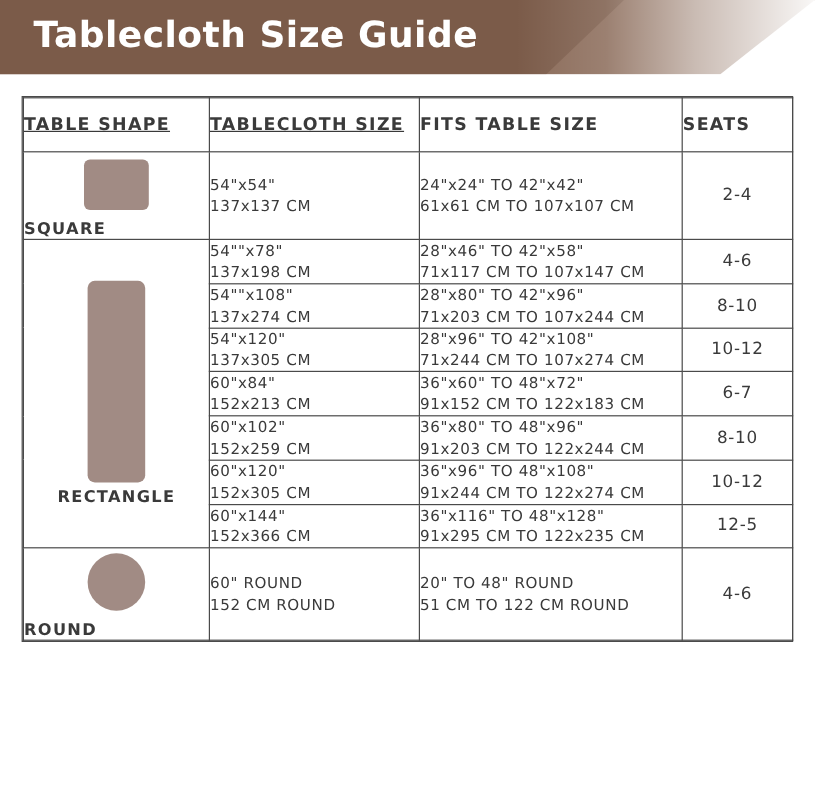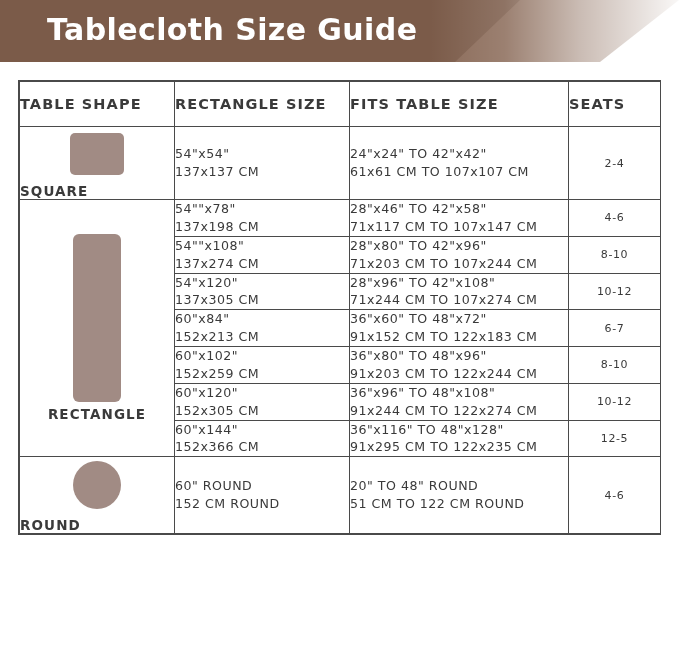--- a/index.html
+++ b/index.html
@@ -58,21 +58,20 @@
   }
   .banner-title {
     position: absolute;
     left: 28px;
     top: 12px;
     font-size: 30px;
     font-weight: bold;
     color: #ffffff;
     letter-spacing: 0.4px;
     font-family: "DejaVu Sans", sans-serif;
-    margin-left: 19px;
   }
 
   
   .table-wrap {
     margin: 18px 18px 0 18px;
     width: 643px;
     border: 1px solid #4a4a4a;
     box-sizing: border-box;
   }
   table.guide {
@@ -91,34 +90,34 @@
   .col-seats   { width: 92px;  }
 
   thead th {
     height: 44px;
     font-size: 14.5px;
     font-weight: bold;
     letter-spacing: 1.1px;
     color: #3a3a3a;
     font-family: "DejaVu Sans", sans-serif;
   }
-  th.left-pad { text-align: left; padding-left: 14px; }
+  th.left-pad { text-align: left; padding-left: 14px; text-decoration: underline; }
   th.center   { text-align: left; }
 
   .cell-size, .cell-fits {
     font-size: 12.6px;
     line-height: 1.42;
     padding: 7px 0 7px 18px;
     letter-spacing: 0.5px;
     color: #3a3a3a;
     font-family: "DejaVu Sans", sans-serif;
   }
   .cell-fits { padding-left: 16px; }
   .cell-seats {
-    font-size: 11px;
+    font-size: 14px;
     text-align: center;
     letter-spacing: 0.6px;
     color: #3a3a3a;
     font-family: "DejaVu Sans", sans-serif;
   }
   .cell-shape {
     text-align: left;
     padding: 10px 0 10px 0;
     font-weight: bold;
   }
@@ -180,21 +179,21 @@
   <table class="guide">
     <colgroup>
       <col class="col-shape">
       <col class="col-size">
       <col class="col-fits">
       <col class="col-seats">
     </colgroup>
     <thead>
       <tr>
         <th class="left-pad">TABLE SHAPE</th>
-        <th class="left-pad">RECTANGLE SIZE</th>
+        <th class="left-pad">TABLECLOTH SIZE</th>
         <th class="center">FITS TABLE SIZE</th>
         <th class="center">SEATS</th>
       </tr>
     </thead>
     <tbody>
 
       <tr>
         <td class="cell-shape" rowspan="1">
           <div class="sw-square"></div>
           <div class="shape-label">SQUARE</div>

